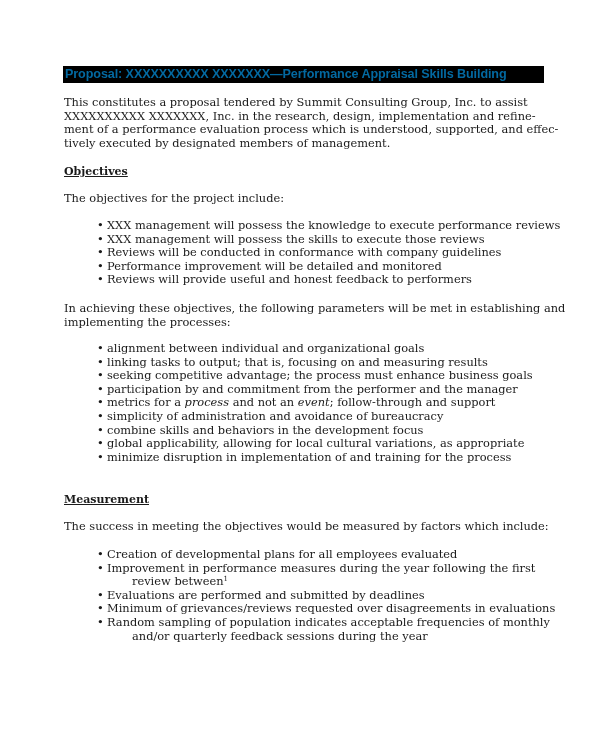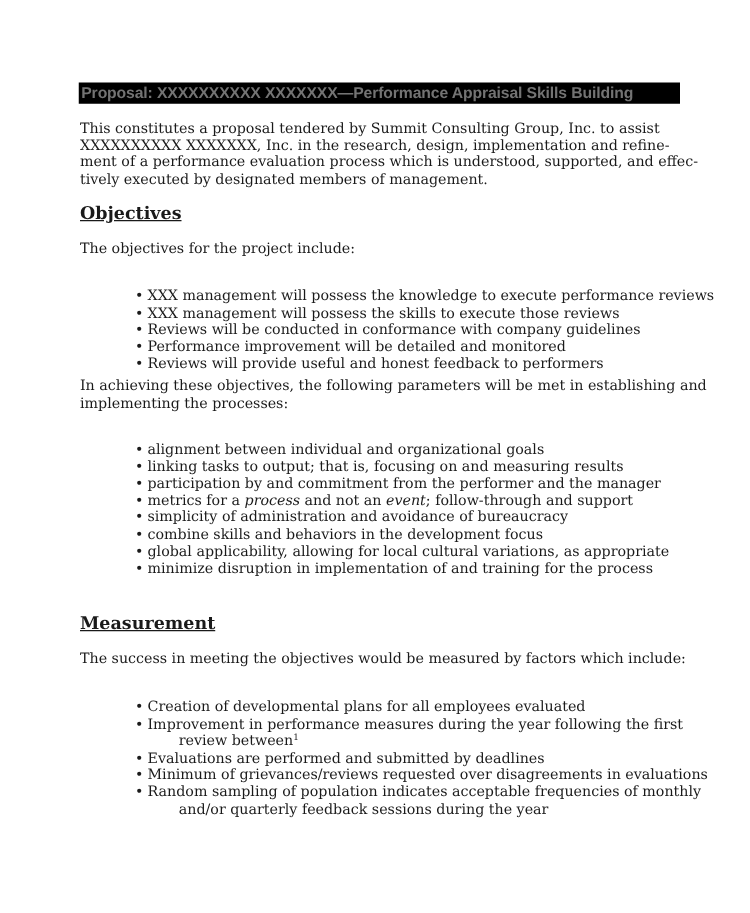--- a/index.html
+++ b/index.html
@@ -4,31 +4,31 @@
 <style>
   html, body { margin: 0; padding: 0; background: #ffffff; }
   body { width: 600px; height: 730px; position: relative; overflow: hidden; }
   .page {
     position: absolute; left: 0; top: 0; width: 600px; height: 730px;
     font-family: "DejaVu Serif", "Liberation Serif", serif;
     color: #1a1a1a; font-size: 11.4px; line-height: 13.6px;
   }
   .title-bar {
     position: absolute; left: 63px; top: 66px; width: 481px; height: 17px;
-    background: #000000; color: #737373;
+    background: #000000; color: #0369a1;
     font-family: "Liberation Sans", "DejaVu Sans", sans-serif;
     font-weight: bold; font-size: 12.6px; line-height: 17px;
     padding-left: 2px; box-sizing: border-box; white-space: nowrap; letter-spacing: -0.1px;
   }
   .para { position: absolute; left: 64px; width: 490px; white-space: nowrap; }
   .heading {
     position: absolute; left: 64px; font-weight: bold; text-decoration: underline;
-    font-size: 14px;
+    font-size: 11px;
   }
-  ul.bullets { position: absolute; left: 96px; margin: 11px; padding: 0; list-style: none; }
+  ul.bullets { position: absolute; left: 96px; margin: 0; padding: 0; list-style: none; }
   ul.bullets li { position: relative; padding-left: 11px; white-space: nowrap; height: 13.6px; }
   ul.bullets li::before {
     content: "\2022"; position: absolute; left: 1px; top: 0;
   }
   ul.bullets li.wrap { height: auto; }
   .cont { display: block; padding-left: 25px; }
   sup { font-size: 7px; line-height: 0; vertical-align: 4px; }
   em { font-style: italic; }
 </style>
 </head>
@@ -53,20 +53,21 @@
     <li>Reviews will be conducted in conformance with company guidelines</li>
     <li>Performance improvement will be detailed and monitored</li>
     <li>Reviews will provide useful and honest feedback to performers</li>
   </ul>
 
   <div class="para" style="top:302px">In achieving these objectives, the following parameters will be met in establishing and</div>
   <div class="para" style="top:315.5px">implementing the processes:</div>
   <ul class="bullets" style="top:342px">
     <li>alignment between individual and organizational goals</li>
     <li>linking tasks to output; that is, focusing on and measuring results</li>
+    <li>seeking competitive advantage; the process must enhance business goals</li>
     <li>participation by and commitment from the performer and the manager</li>
     <li><span>metrics for a </span><em>process</em><span> and not an </span><em>event</em><span>; follow-through and support</span></li>
     <li>simplicity of administration and avoidance of bureaucracy</li>
     <li>combine skills and behaviors in the development focus</li>
     <li>global applicability, allowing for local cultural variations, as appropriate</li>
     <li>minimize disruption in implementation of and training for the process</li>
   </ul>
 
   <div class="heading" style="top:493px">Measurement</div>
   <div class="para" style="top:520px">The success in meeting the objectives would be measured by factors which include:</div>

